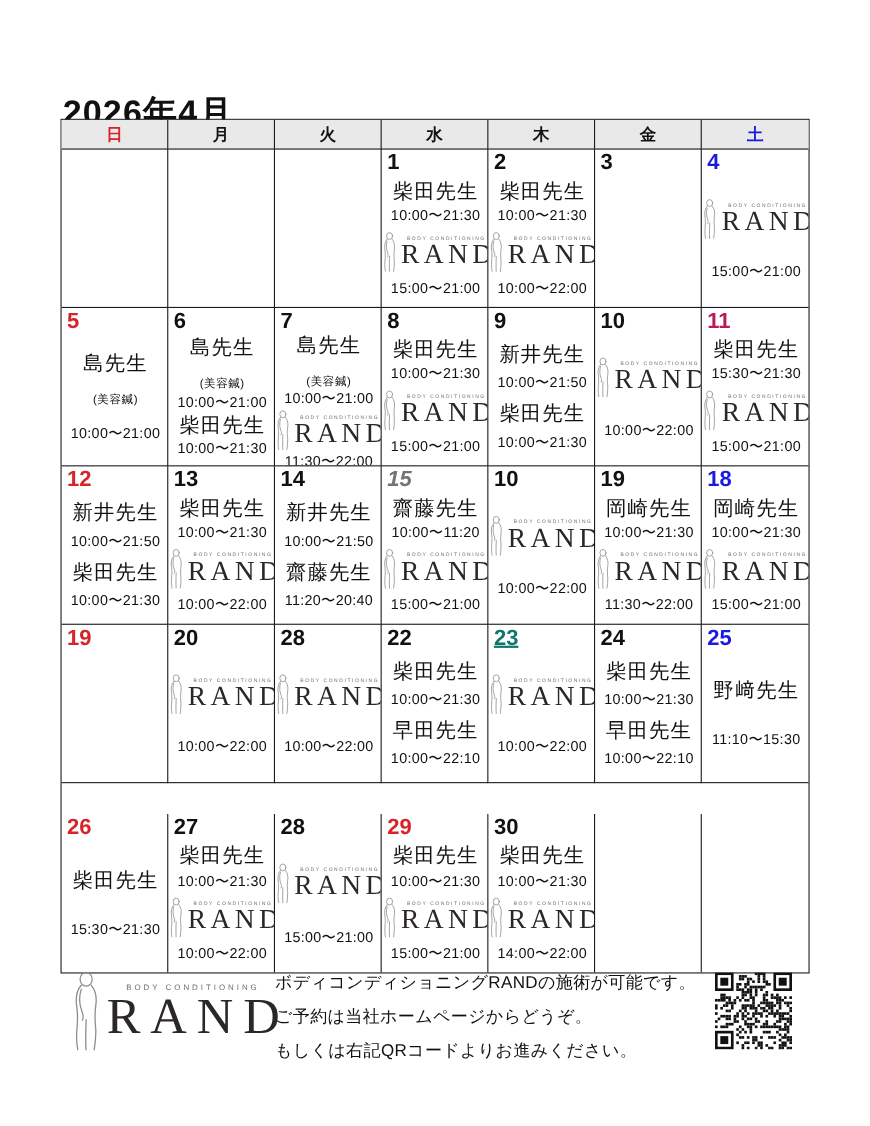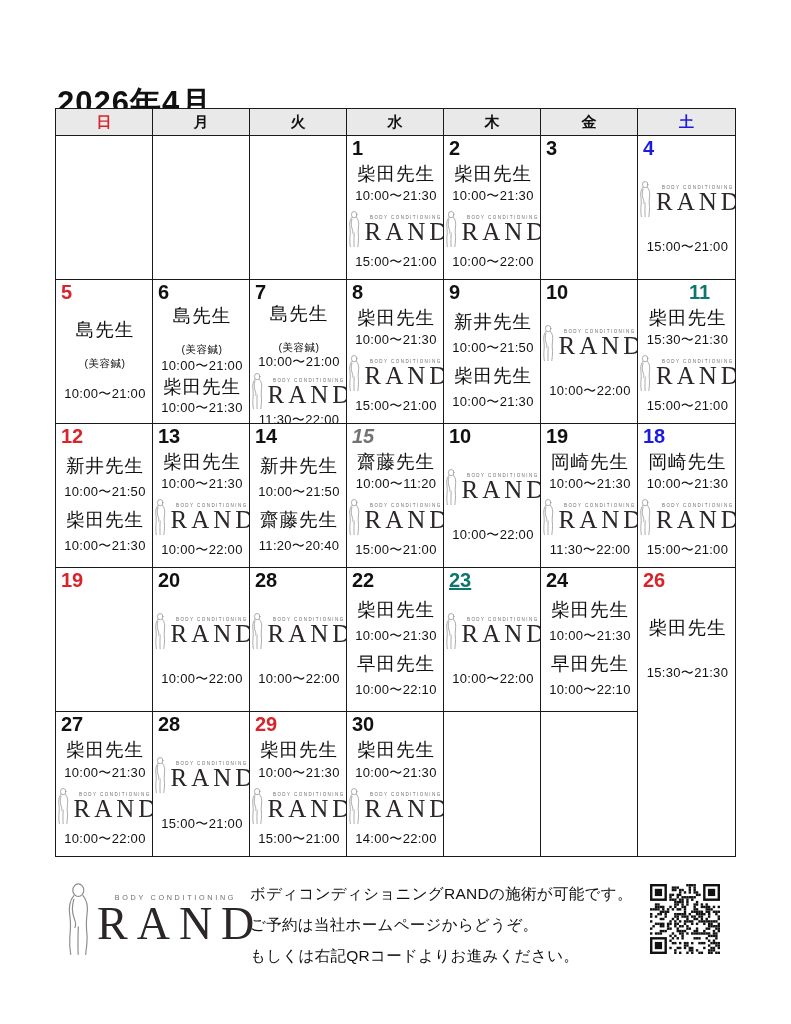--- a/index.html
+++ b/index.html
@@ -14,21 +14,21 @@
     border:1px solid #1a1a1a; }
   .weekday-row { display:grid; grid-template-columns:repeat(7,1fr); background:#e9e9e9; }
   .weekday-cell { height:27px; display:flex; align-items:center; justify-content:center;
     font-size:15px; font-weight:600; border-right:1px solid #1a1a1a; border-bottom:1px solid #1a1a1a; }
   .weekday-cell:last-child { border-right:none; }
 
   .grid { display:grid; grid-template-columns:repeat(7,1fr); }
   .cell { height:144px; border-right:1px solid #1a1a1a; border-bottom:1px solid #1a1a1a;
     padding:1px 3px 4px 5px; display:flex; flex-direction:column; overflow:hidden; }
   .cell:nth-child(7n) { border-right:none; }
-  .grid .cell:nth-last-child(-n+7) { border-bottom:none; }
+  .grid .cell:nth-last-child(-n+7) { border-bottom:none;margin-top:28px; }
 
   .day-number { font-size:20px; font-weight:bold; line-height:1.15; }
   .cell-items { flex:1 1 auto; display:flex; flex-direction:column;
     justify-content:space-evenly; align-items:center; }
 
   .staff-item { text-align:center; line-height:1.05; }
   .staff-name { font-size:18.5px; font-weight:500; letter-spacing:1px; white-space:nowrap; }
   .staff-note { font-size:10.5px; letter-spacing:0.5px; margin-top:19px; }
   .time-label { font-size:13px; letter-spacing:0.3px; text-align:center; white-space:nowrap; }
 
@@ -250,21 +250,21 @@
     </svg>
     <div class="rand-text">
       <div class="rand-tagline">BODY  CONDITIONING</div>
       <div class="rand-word">RAND</div>
     </div>
   </div>
             <div class="time-label">10:00〜22:00</div>
           </div>
   </div>
         <div class="cell">
-    <div class="day-number" style="color: #0f766e; margin-left: 46px;">11</div>
+    <div class="day-number" style="color: #be185d;">11</div>
     <div class="cell-items">
             <div class="staff-item">
     <div class="staff-name">柴田先生</div>
 
   </div>
             <div class="time-label">15:30〜21:30</div>
             <div class="rand-logo">
     <svg class="rand-figure" width="17" height="40" viewBox="0 0 26 56" fill="none" stroke="#8d8d8d" stroke-width="1.1" stroke-linecap="round">
       <ellipse cx="14" cy="6" rx="4.2" ry="4.8"></ellipse>
       <path d="M10.6 10.2 C7.2 14, 6.6 20, 7.6 26 C8.3 31, 8.1 36, 7.5 42 C7.2 47, 7.6 52, 8.2 55"></path>
@@ -507,20 +507,30 @@
             <div class="staff-item">
     <div class="staff-name">柴田先生</div>
 
   </div>
             <div class="time-label">10:00〜21:30</div>
             <div class="staff-item">
     <div class="staff-name">早田先生</div>
 
   </div>
             <div class="time-label">10:00〜22:10</div>
+          </div>
+  </div>
+        <div class="cell">
+    <div class="day-number" style="color: rgb(26, 26, 224);">25</div>
+    <div class="cell-items">
+            <div class="staff-item">
+    <div class="staff-name">野﨑先生</div>
+
+  </div>
+            <div class="time-label">11:10〜15:30</div>
           </div>
   </div>
         <div class="cell">
     <div class="day-number" style="color: rgb(216, 35, 42);">26</div>
     <div class="cell-items">
             <div class="staff-item">
     <div class="staff-name">柴田先生</div>
 
   </div>
             <div class="time-label">15:30〜21:30</div>

